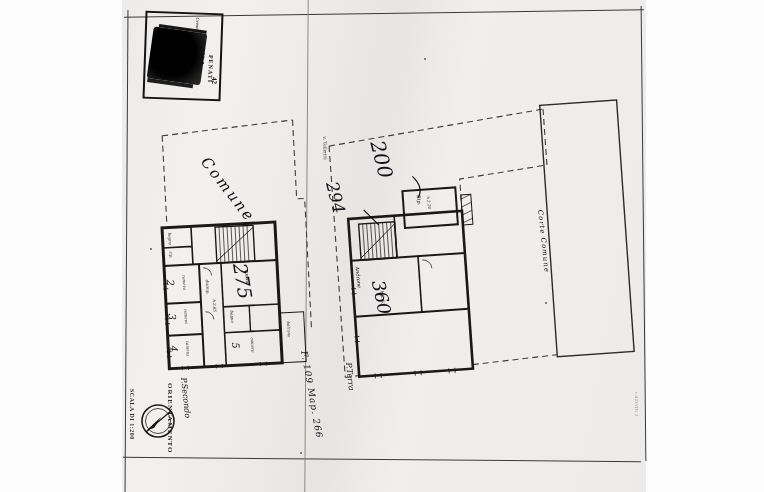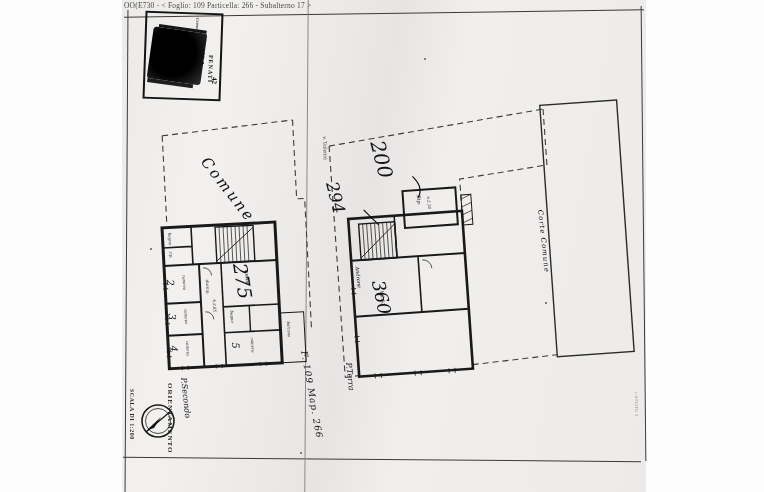--- a/index.html
+++ b/index.html
@@ -15,21 +15,20 @@
   .speck{position:absolute;width:2px;height:2px;border-radius:50%;background:#5a5a5a;}
   svg{display:block;}
 </style>
 </head>
 <body>
 
 <div class="canvas">
 
   <div class="page">
 
-    <span class="rot print" style="left:2px;top:1px;font-size:7.5px;color:#4a4a4a;letter-spacing:.2px;">OO(E730 - &lt; Foglio: 109 Particella: 266 - Subalterno 17 &gt;</span>
 
     <div class="edge" style="left:2px;top:13px;width:520px;height:1.4px;transform:rotate(-0.8deg);"></div>
     <div class="edge" style="left:1px;top:459px;width:518px;height:1.4px;transform:rotate(0.5deg);"></div>
     <div class="edge" style="left:4px;top:10px;width:1.2px;height:482px;transform:rotate(0.35deg);"></div>
     <div class="edge" style="left:521px;top:6px;width:1.2px;height:455px;transform:rotate(-0.6deg);"></div>
 
     <div style="position:absolute;left:184px;top:0;width:1px;height:492px;background:#8b8885;transform:rotate(0.4deg);"></div>
 
     <div style="position:absolute;left:22px;top:12px;width:74px;height:84px;
                 border:2.5px solid #141414;transform:rotate(2deg);">

